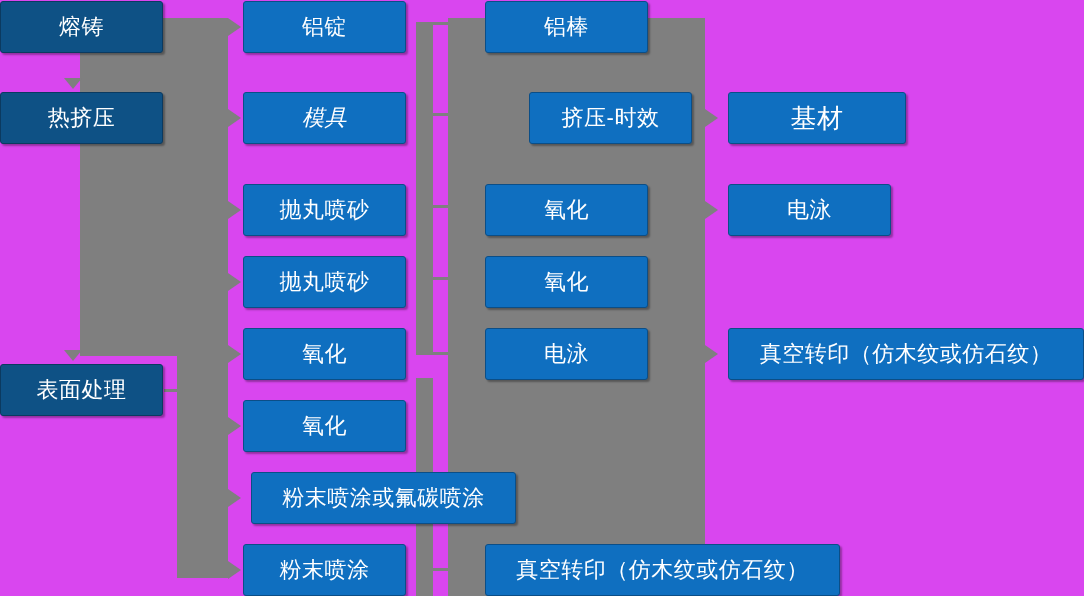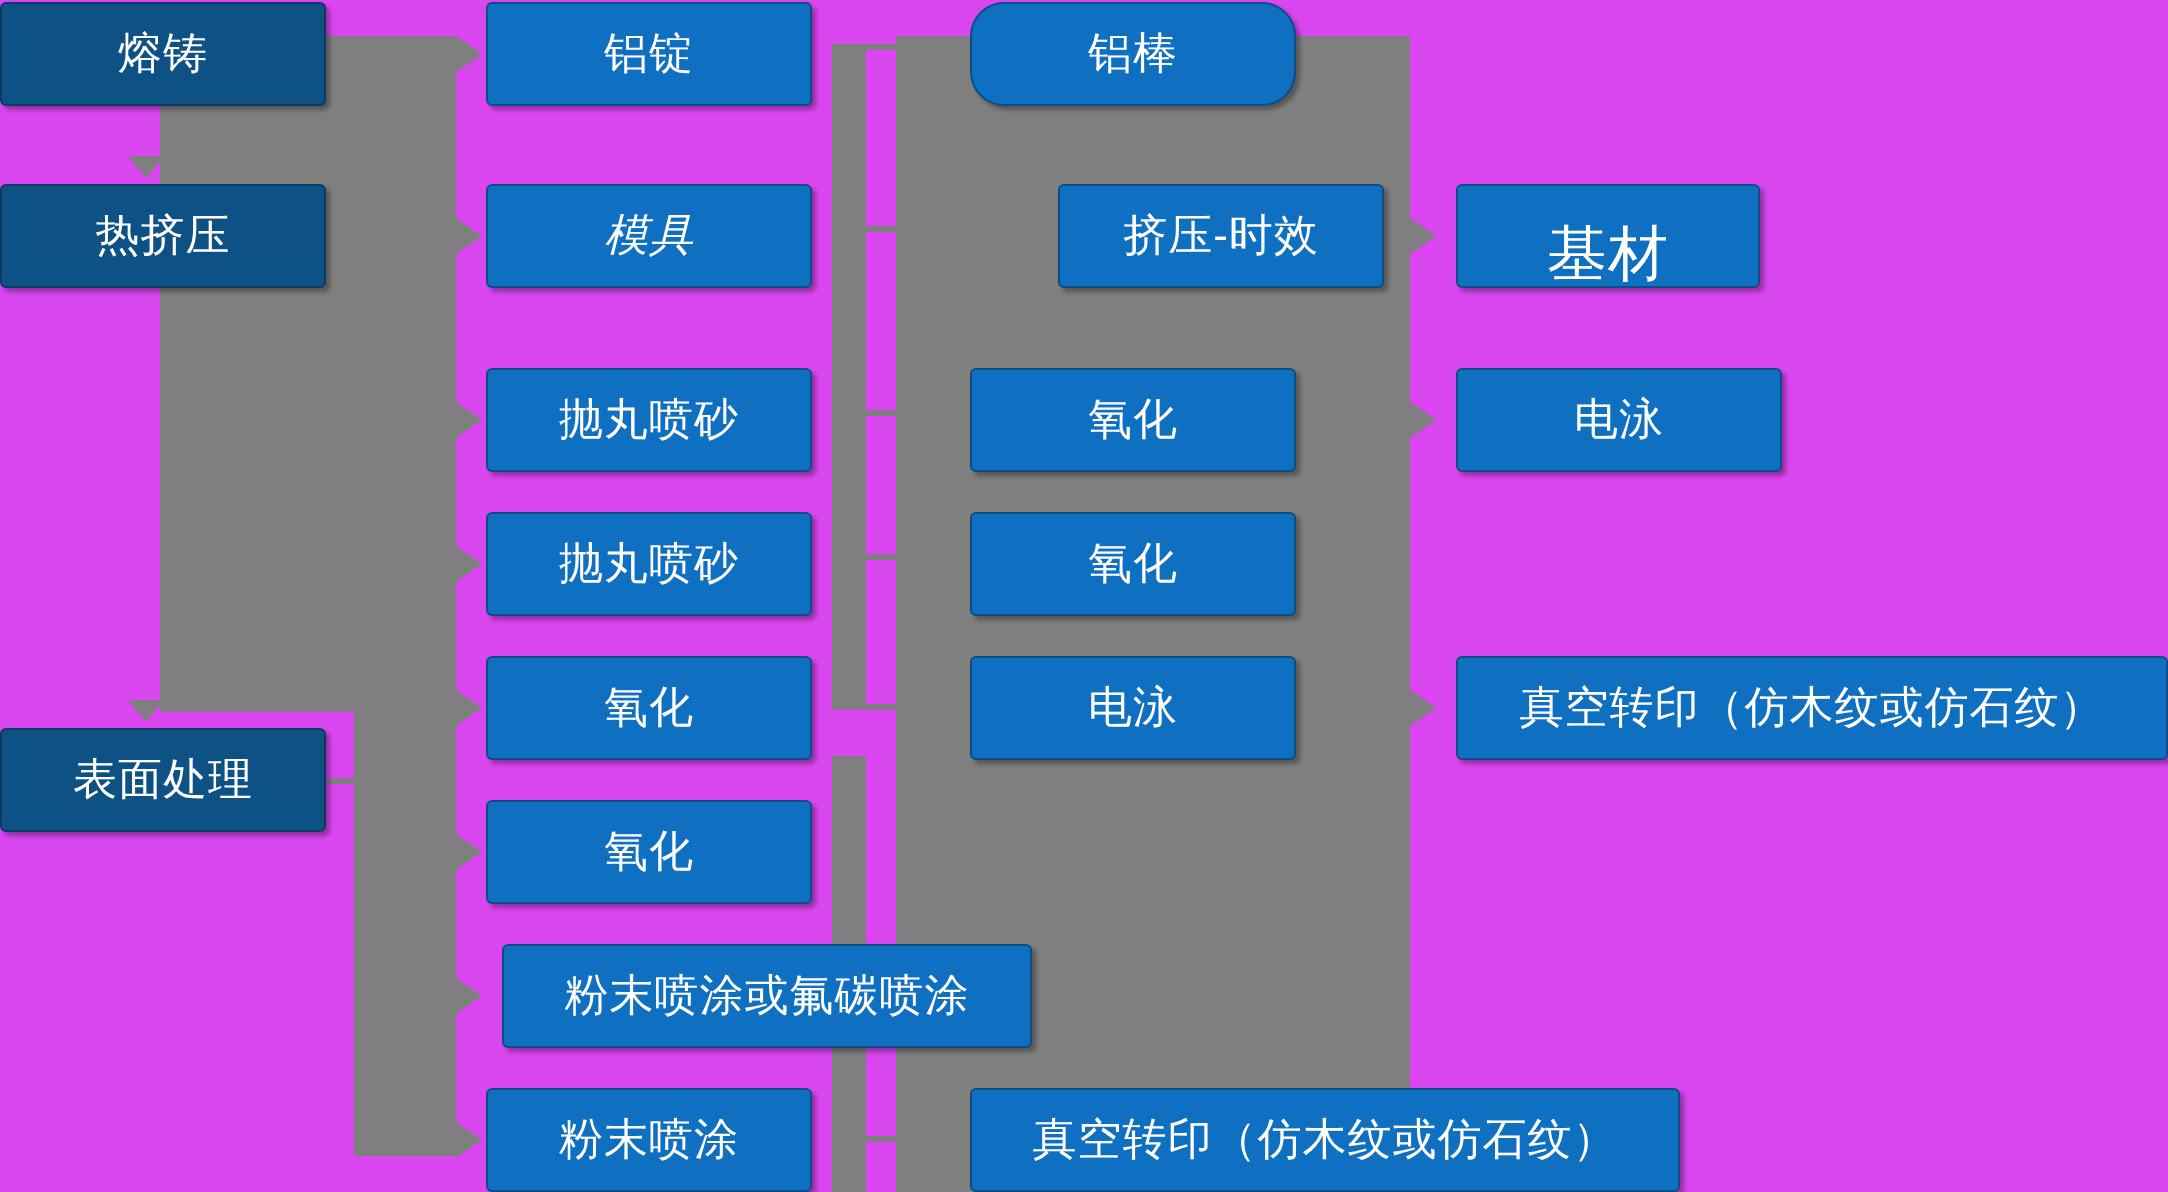--- a/index.html
+++ b/index.html
@@ -128,40 +128,40 @@
   <div class="box light" style="left:243px; top:400px; width:163px; height:52px; font-size:22px;">
     <span class="lbl">氧化</span>
   </div>
   <div class="box light" style="left:251px; top:472px; width:265px; height:52px; font-size:22px;">
     <span class="lbl">粉末喷涂或氟碳喷涂</span>
   </div>
   <div class="box light" style="left:243px; top:544px; width:163px; height:52px; font-size:22px;">
     <span class="lbl">粉末喷涂</span>
   </div>
 
-  <div class="box light" style="left:485px; top:1px; width:163px; height:52px; font-size:22px;border-radius:17px;">
+  <div class="box light" style="left:485px; top:1px; width:163px; height:52px; font-size:22px;">
     <span class="lbl">铝棒</span>
   </div>
   <div class="box light" style="left:485px; top:92px; width:163px; height:52px; font-size:22px;margin-left:44px;">
     <span class="lbl">挤压-时效</span>
   </div>
   <div class="box light" style="left:485px; top:184px; width:163px; height:52px; font-size:22px;">
     <span class="lbl">氧化</span>
   </div>
   <div class="box light" style="left:485px; top:256px; width:163px; height:52px; font-size:22px;">
     <span class="lbl">氧化</span>
   </div>
   <div class="box light" style="left:485px; top:328px; width:163px; height:52px; font-size:22px;">
     <span class="lbl">电泳</span>
   </div>
   <div class="box light" style="left:485px; top:544px; width:355px; height:52px; font-size:22px;">
     <span class="lbl">真空转印（仿木纹或仿石纹）</span>
   </div>
 
-  <div class="box light" style="left:728px; top:92px; width:152px; height:52px; font-size:30px;align-items:flex-end;">
+  <div class="box light" style="left:728px; top:92px; width:178px; height:52px; font-size:26px;">
     <span class="lbl">基材</span>
   </div>
   <div class="box light" style="left:728px; top:184px; width:163px; height:52px; font-size:22px;">
     <span class="lbl">电泳</span>
   </div>
   <div class="box light" style="left:728px; top:328px; width:356px; height:52px; font-size:22px;">
     <span class="lbl">真空转印（仿木纹或仿石纹）</span>
   </div>
 
 </div>

